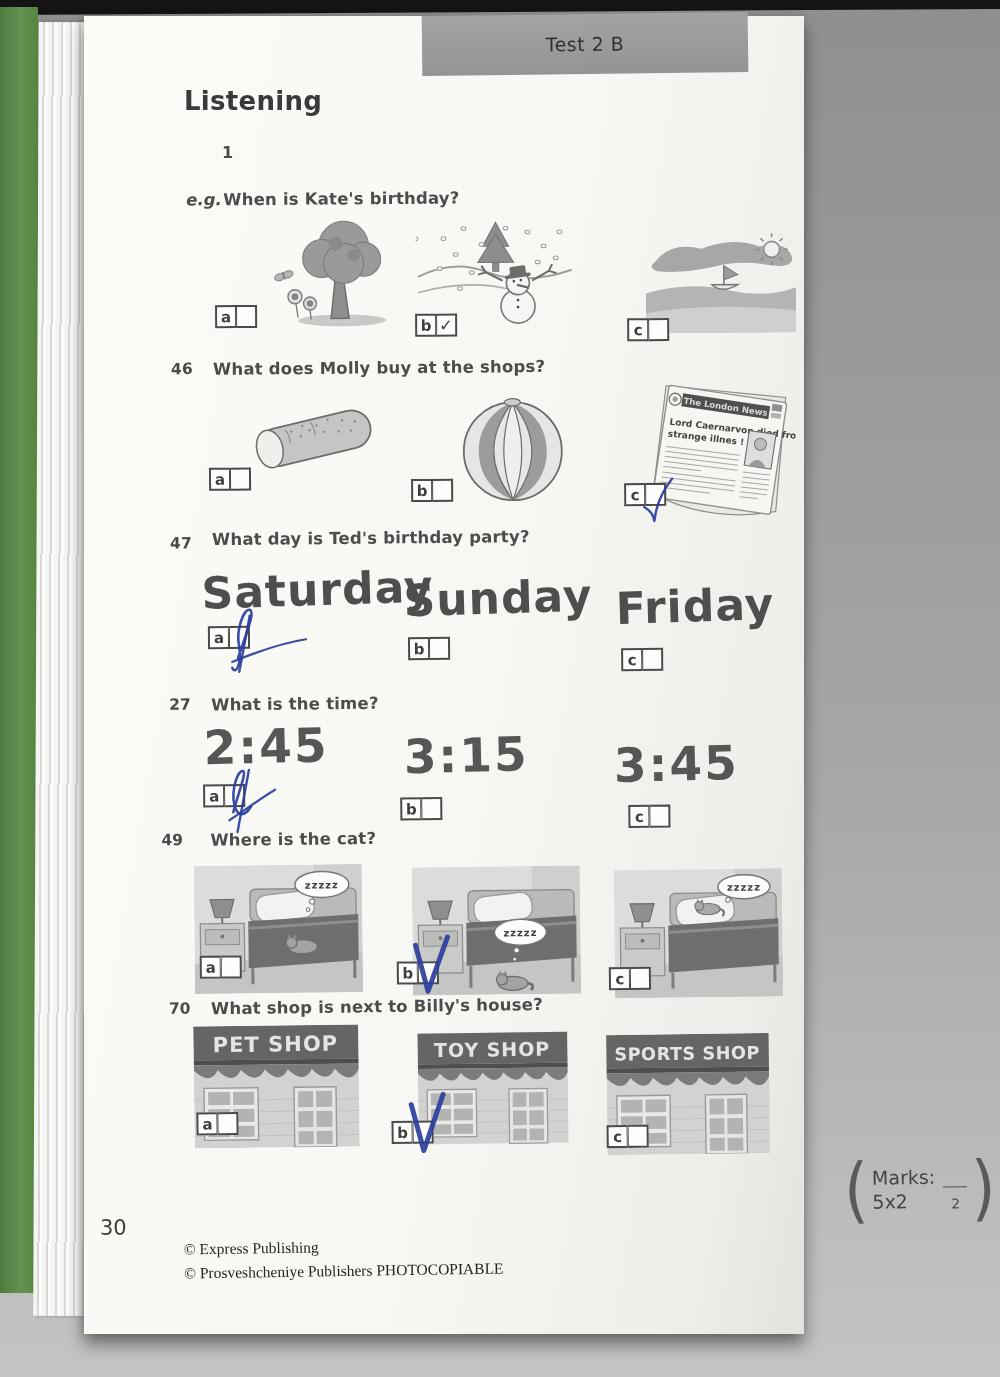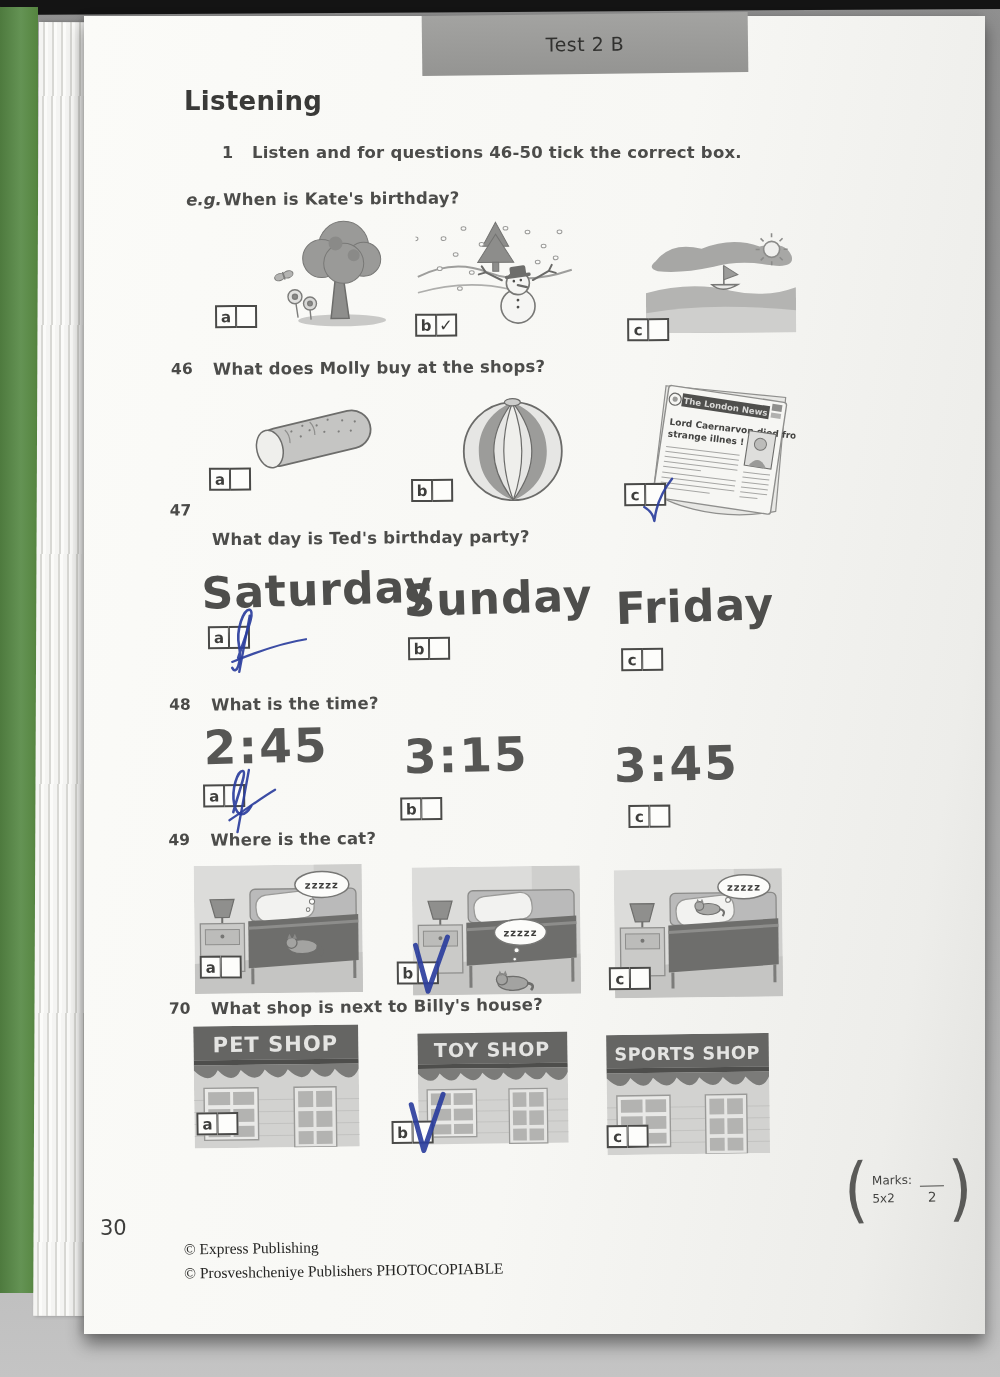--- a/index.html
+++ b/index.html
@@ -7,21 +7,21 @@
     width:1000px;height:1377px;position:relative;overflow:hidden;
     background:linear-gradient(180deg,#8f8f8f 0%,#a6a6a6 55%,#c4c4c4 100%);
     font-family:"DejaVu Sans","Liberation Sans",sans-serif;
   }
   .abs{position:absolute;}
   .top-band{left:0;top:0;width:1000px;height:15px;background:#141414;transform:rotate(-0.35deg);transform-origin:left top;}
   .cover-strip{left:0;top:7px;width:38px;height:1286px;background:linear-gradient(90deg,#4e7a3e,#649354 55%,#55853f);}
   .page-stack{left:36px;top:22px;width:56px;height:1294px;
     background:repeating-linear-gradient(90deg,#f4f4f2 0 4px,#d8d8d4 4px 6px,#fbfbf9 6px 9px);
     box-shadow:2px 0 4px rgba(0,0,0,.25);transform:rotate(0.25deg);}
-  .page{left:84px;top:16px;width:901px;height:1318px;
+  .page{left:84px;top:16px;width:720px;height:1318px;
     background:linear-gradient(100deg,#fbfbf8 0%,#f7f7f4 55%,#ededea 88%,#e2e2df 100%);
     box-shadow:0 10px 16px rgba(0,0,0,.45), -3px 0 6px rgba(0,0,0,.12);}
   .testbar{left:338px;top:-2px;width:326px;height:60px;background:linear-gradient(180deg,#a3a3a1,#949492);
     display:flex;align-items:center;justify-content:center;transform:rotate(-0.7deg);
     font-size:19px;color:#31312f;letter-spacing:.5px;}
   .listening{left:100px;top:70px;font-size:26px;font-weight:bold;color:#3a3a38;letter-spacing:.3px;}
   .instr-num{left:138px;top:127px;font-size:16px;font-weight:bold;color:#4c4c4a;}
   .instr-text{left:168px;top:127px;font-size:16.5px;font-weight:bold;color:#4c4c4a;letter-spacing:.2px;}
   .eg-label{left:101px;top:172px;font-size:16.5px;font-weight:bold;font-style:italic;color:#4c4c4a;}
   .q-num{font-size:15.5px;font-weight:bold;color:#4a4a48;}
@@ -34,21 +34,21 @@
   .cb-lt,.cb-bx{width:21px;height:23px;background:#fdfdfb;border:2px solid #4a4a48;box-sizing:border-box;}
   .cb-lt{border-right-width:1px;display:flex;align-items:center;justify-content:center;
     font-size:15px;font-weight:bold;color:#3e3e3c;}
   .cb-bx{border-left-width:1px;position:relative;}
   .printed-check{position:absolute;top:0px;left:2px;font-size:16px;font-weight:bold;color:#3c3c3a;}
   .pen{position:absolute;pointer-events:none;z-index:6;}
   .pen path{stroke:#2b3e9d;fill:none;stroke-linecap:round;stroke-linejoin:round;opacity:.92;}
   .marks{left:760px;top:1142px;display:flex;align-items:center;color:#4a4a48;transform:rotate(-1deg);}
   .paren{font-size:62px;font-weight:normal;color:#5a5a58;transform:scaleY(1.15);font-family:"DejaVu Sans",sans-serif;line-height:62px;}
   .marks-grid{display:grid;grid-template-columns:auto auto;column-gap:8px;row-gap:2px;margin:0 4px;align-items:end;}
-  .m-label,.m-formula{font-size:12px;color:#444442;}
+  .m-label,.m-formula{font-size:19px;color:#444442;}
   .m-line{width:24px;border-bottom:1.6px solid #4e4e4c;height:12px;}
   .m-total{font-size:13.5px;color:#444442;text-align:center;}
   .page-num{left:16px;top:1200px;font-size:21px;color:#3e3e3c;}
   .copyright{left:100px;top:1219px;font-family:"Liberation Serif","DejaVu Serif",serif;
     font-size:15.5px;color:#262624;line-height:1.55;transform:rotate(-0.9deg);}
   svg text{font-family:"DejaVu Sans","Liberation Sans",sans-serif;}
 </style>
 </head>
 <body>
 
@@ -57,21 +57,20 @@
 <div class="abs page-stack"></div>
 
 <div class="abs page">
 
   <div class="abs testbar">
     <span>Test 2 B</span>
   </div>
 
   <div class="abs listening">Listening</div>
   <div class="abs instr-num">1</div>
-  <div class="abs instr-text">Listen and for questions 46-50 tick the correct box.</div>
 
   <div class="abs qwrap" style="transform:rotate(-0.4deg)">
     <div class="abs eg-label">e.g.</div>
     <div class="abs q-text" style="left:138px;top:172px">When is Kate's birthday?</div>
 
     <svg class="abs" style="left:168px;top:196px" width="150" height="118" viewBox="0 0 150 118">
       <ellipse cx="88" cy="107" rx="44" ry="6" fill="#c9c9c7"></ellipse>
       <path d="M82,60 L77,105 L95,105 L89,60 Z" fill="#8e8e8c" stroke="#6d6d6b" stroke-width="1.5"></path>
       <g fill="#9a9a98" stroke="#787876" stroke-width="1">
         <circle cx="90" cy="33" r="25"></circle>
@@ -261,21 +260,21 @@
     <div class="cb" style="left:536px;top:468px">
       <span class="cb-lt">c</span>
       <span class="cb-bx"></span>
       <svg class="pen" style="left:16px;top:-6px" width="40" height="52" viewBox="0 0 40 52">
         <path d="M32,2 C24,12 16,26 14,44 C13,38 9,33 4,30" stroke-width="2.4"></path>
       </svg>
     </div>
   </div>
 
   <div class="abs qwrap" style="transform:rotate(-0.55deg)">
-    <div class="abs q-num" style="left:81px;top:482px">47</div>
+    <div class="abs q-num" style="left:81px;top:515px">47</div>
     <div class="abs q-text" style="left:123px;top:511px">What day is Ted's birthday party?</div>
     <div class="abs day-word" style="left:112px;top:546px">Saturday</div>
     <div class="abs day-word" style="left:314px;top:556px">Sunday</div>
     <div class="abs day-word" style="left:526px;top:566px">Friday</div>
 
     <div class="cb" style="left:118px;top:607px">
       <span class="cb-lt">a</span>
       <span class="cb-bx"></span>
       <svg class="pen" style="left:-2px;top:-24px" width="130" height="78" viewBox="0 0 130 78">
         <path d="M32,56 C40,32 50,10 44,8 C38,7 30,28 33,44 C36,60 30,74 26,66" stroke-width="2.6"></path>
@@ -287,21 +286,21 @@
       <span class="cb-lt">b</span>
       <span class="cb-bx"></span>
     </div>
     <div class="cb" style="left:531px;top:633px">
       <span class="cb-lt">c</span>
       <span class="cb-bx"></span>
     </div>
   </div>
 
   <div class="abs qwrap" style="transform:rotate(-0.6deg)">
-    <div class="abs q-num" style="left:78px;top:676px">48</div>
+    <div class="abs q-num" style="left:78px;top:676px">27</div>
     <div class="abs q-text" style="left:120px;top:676px">What is the time?</div>
     <div class="abs time-word" style="left:112px;top:700px">2:45</div>
     <div class="abs time-word" style="left:312px;top:711px">3:15</div>
     <div class="abs time-word" style="left:522px;top:722px">3:45</div>
 
     <div class="cb" style="left:111px;top:765px">
       <span class="cb-lt">a</span>
       <span class="cb-bx"></span>
       <svg class="pen" style="left:0px;top:-22px" width="100" height="76" viewBox="0 0 100 76">
         <path d="M30,50 C36,28 44,10 40,9 C35,8 28,27 31,42 C34,56 42,54 48,44" stroke-width="2.6"></path>
@@ -313,21 +312,21 @@
       <span class="cb-lt">b</span>
       <span class="cb-bx"></span>
     </div>
     <div class="cb" style="left:536px;top:790px">
       <span class="cb-lt">c</span>
       <span class="cb-bx"></span>
     </div>
   </div>
 
   <div class="abs qwrap" style="transform:rotate(-0.65deg)">
-    <div class="abs q-num" style="left:75px;top:811px">49</div>
+    <div class="abs q-num" style="left:68px;top:811px">49</div>
     <div class="abs q-text" style="left:117px;top:811px">Where is the cat?</div>
 
     <svg class="abs" style="left:100px;top:846px" width="168" height="128" viewBox="0 0 168 128">
       <rect width="168" height="128" fill="#dcdcda"></rect>
       <polygon points="120,0 168,0 168,128 120,128" fill="#cfcfcd"></polygon>
       <polygon points="0,98 168,88 168,128 0,128" fill="#c5c5c3"></polygon>
       <rect x="56" y="24" width="106" height="32" rx="5" fill="#bababa" stroke="#8a8a88" stroke-width="1.3"></rect>
       <rect x="62" y="28" width="58" height="27" rx="11" fill="#f2f2f0" stroke="#9a9a98" stroke-width="1.3" transform="rotate(-6 91 42)"></rect>
       <polygon points="54,56 164,50 164,96 54,103" fill="#6e6e6c"></polygon>
       <line x1="54" y1="63" x2="164" y2="57" stroke="#8d8d8b" stroke-width="3"></line>

